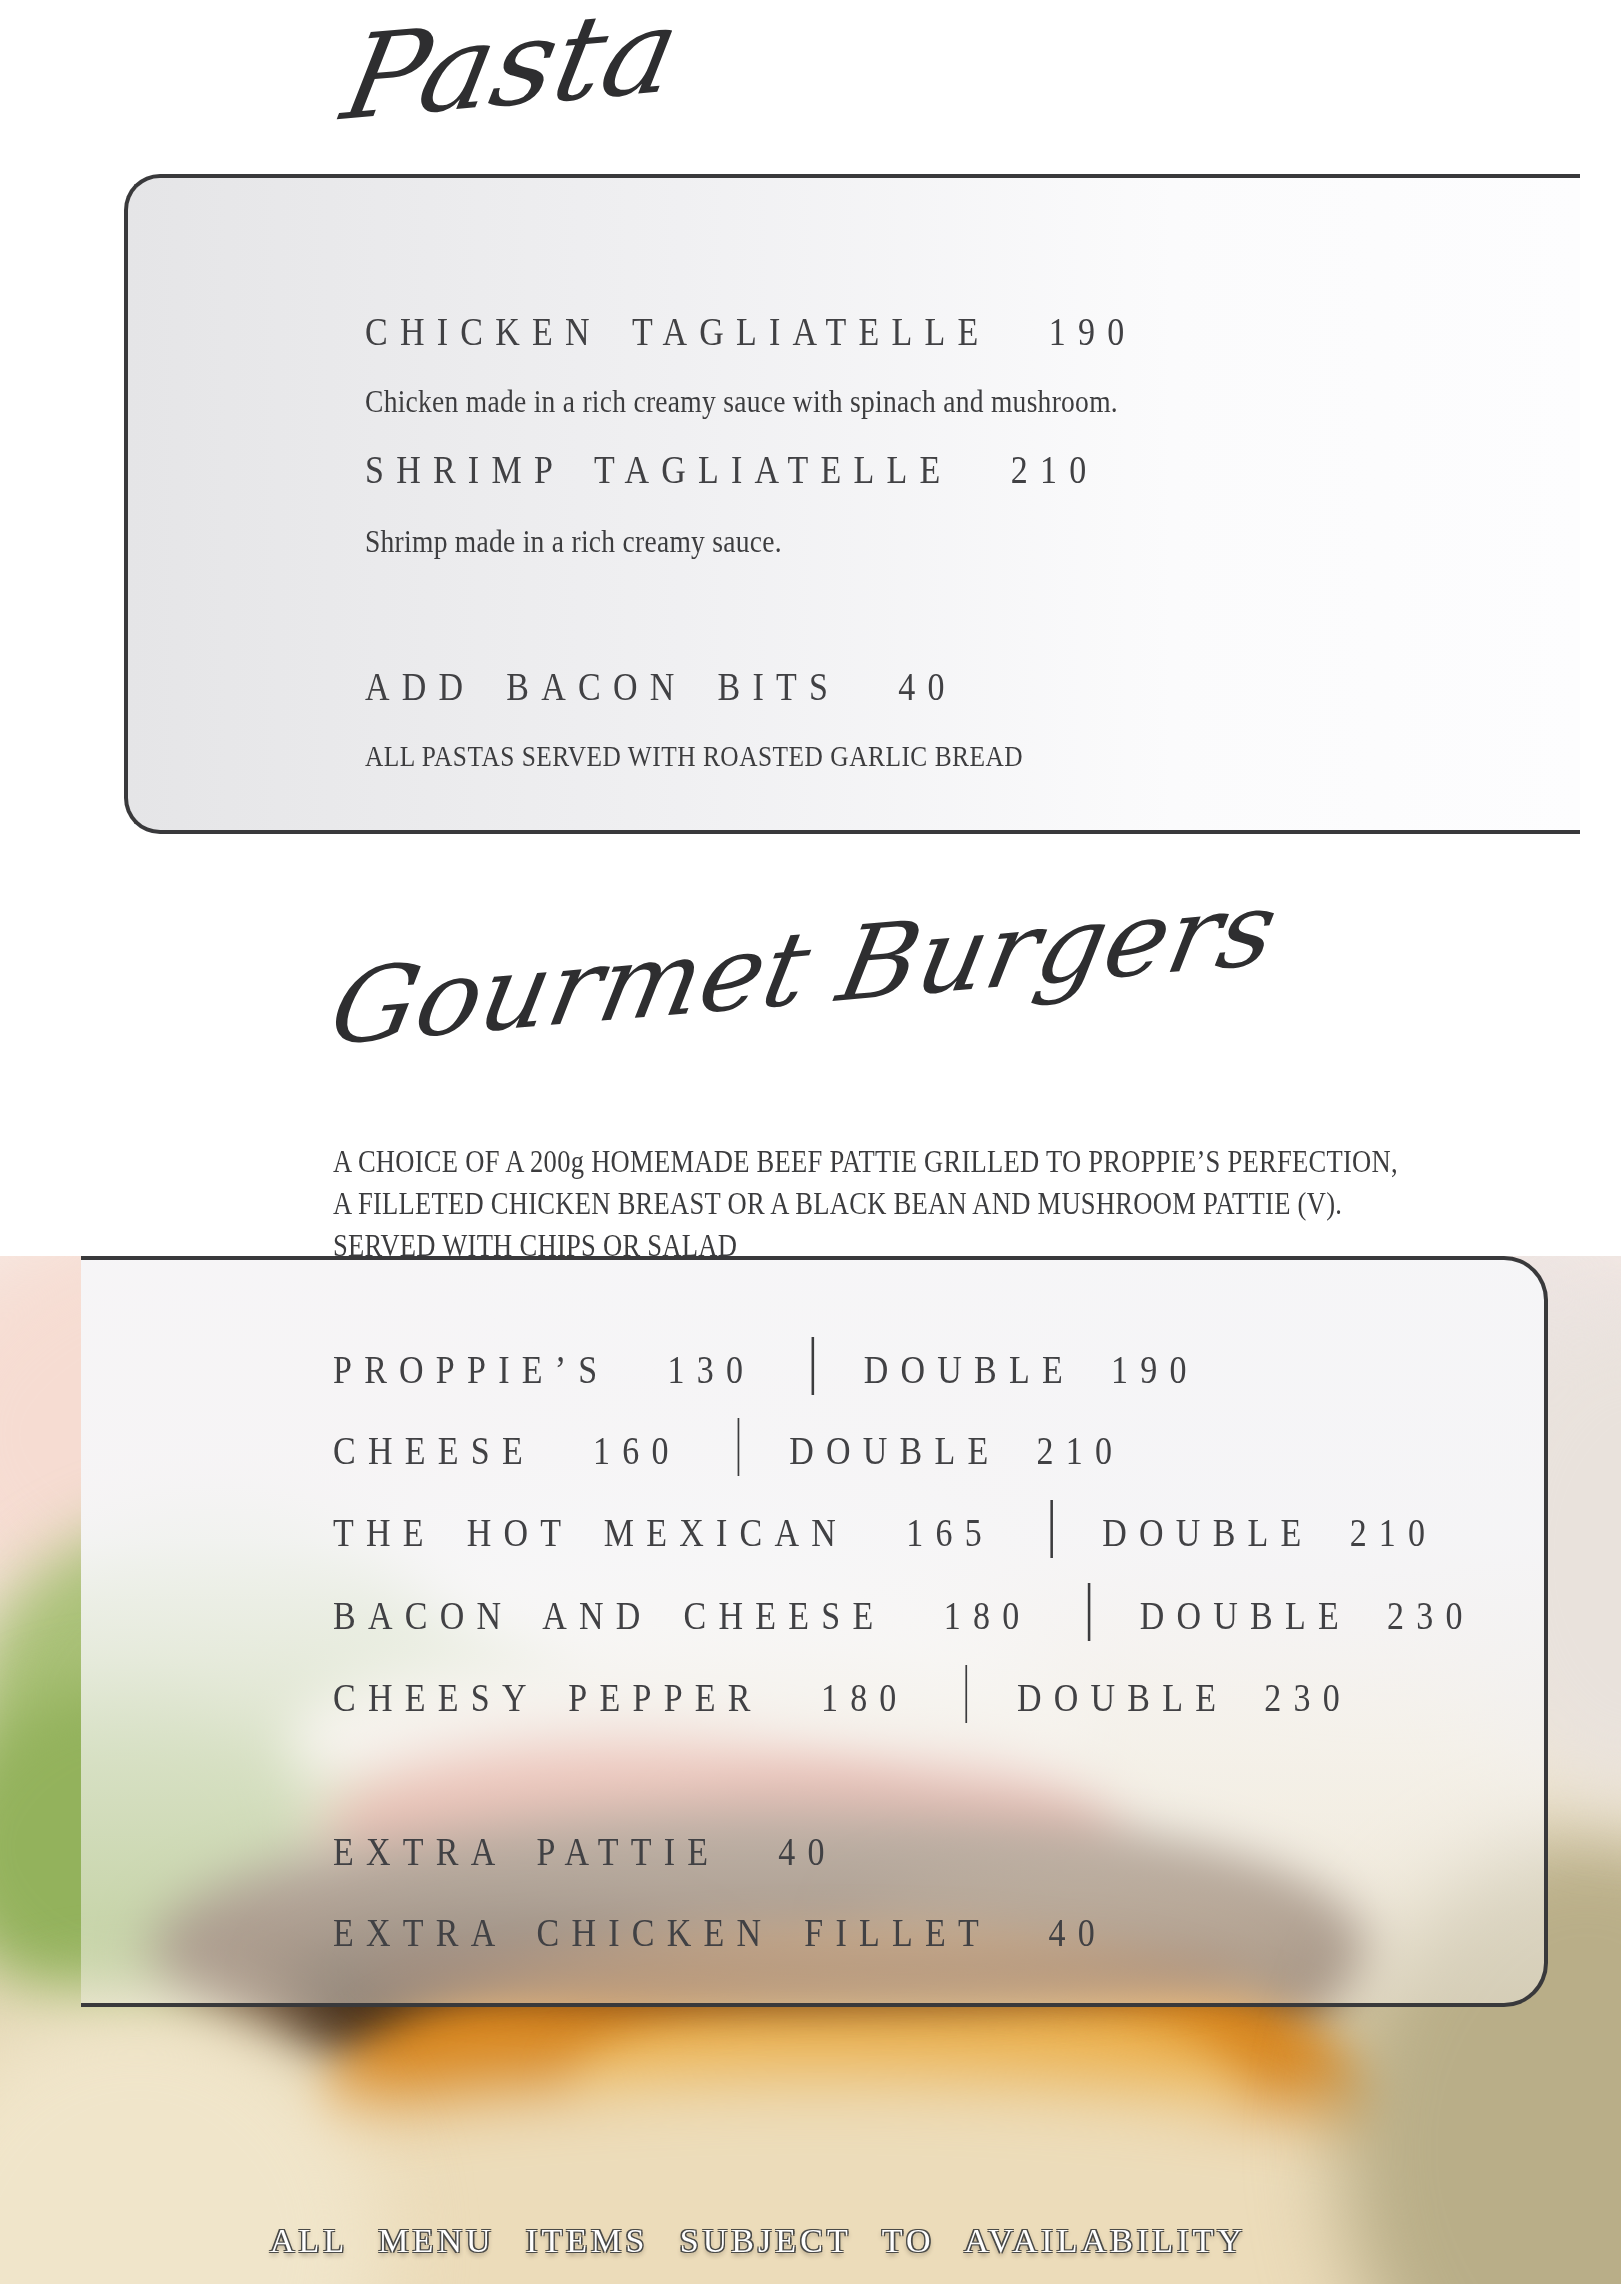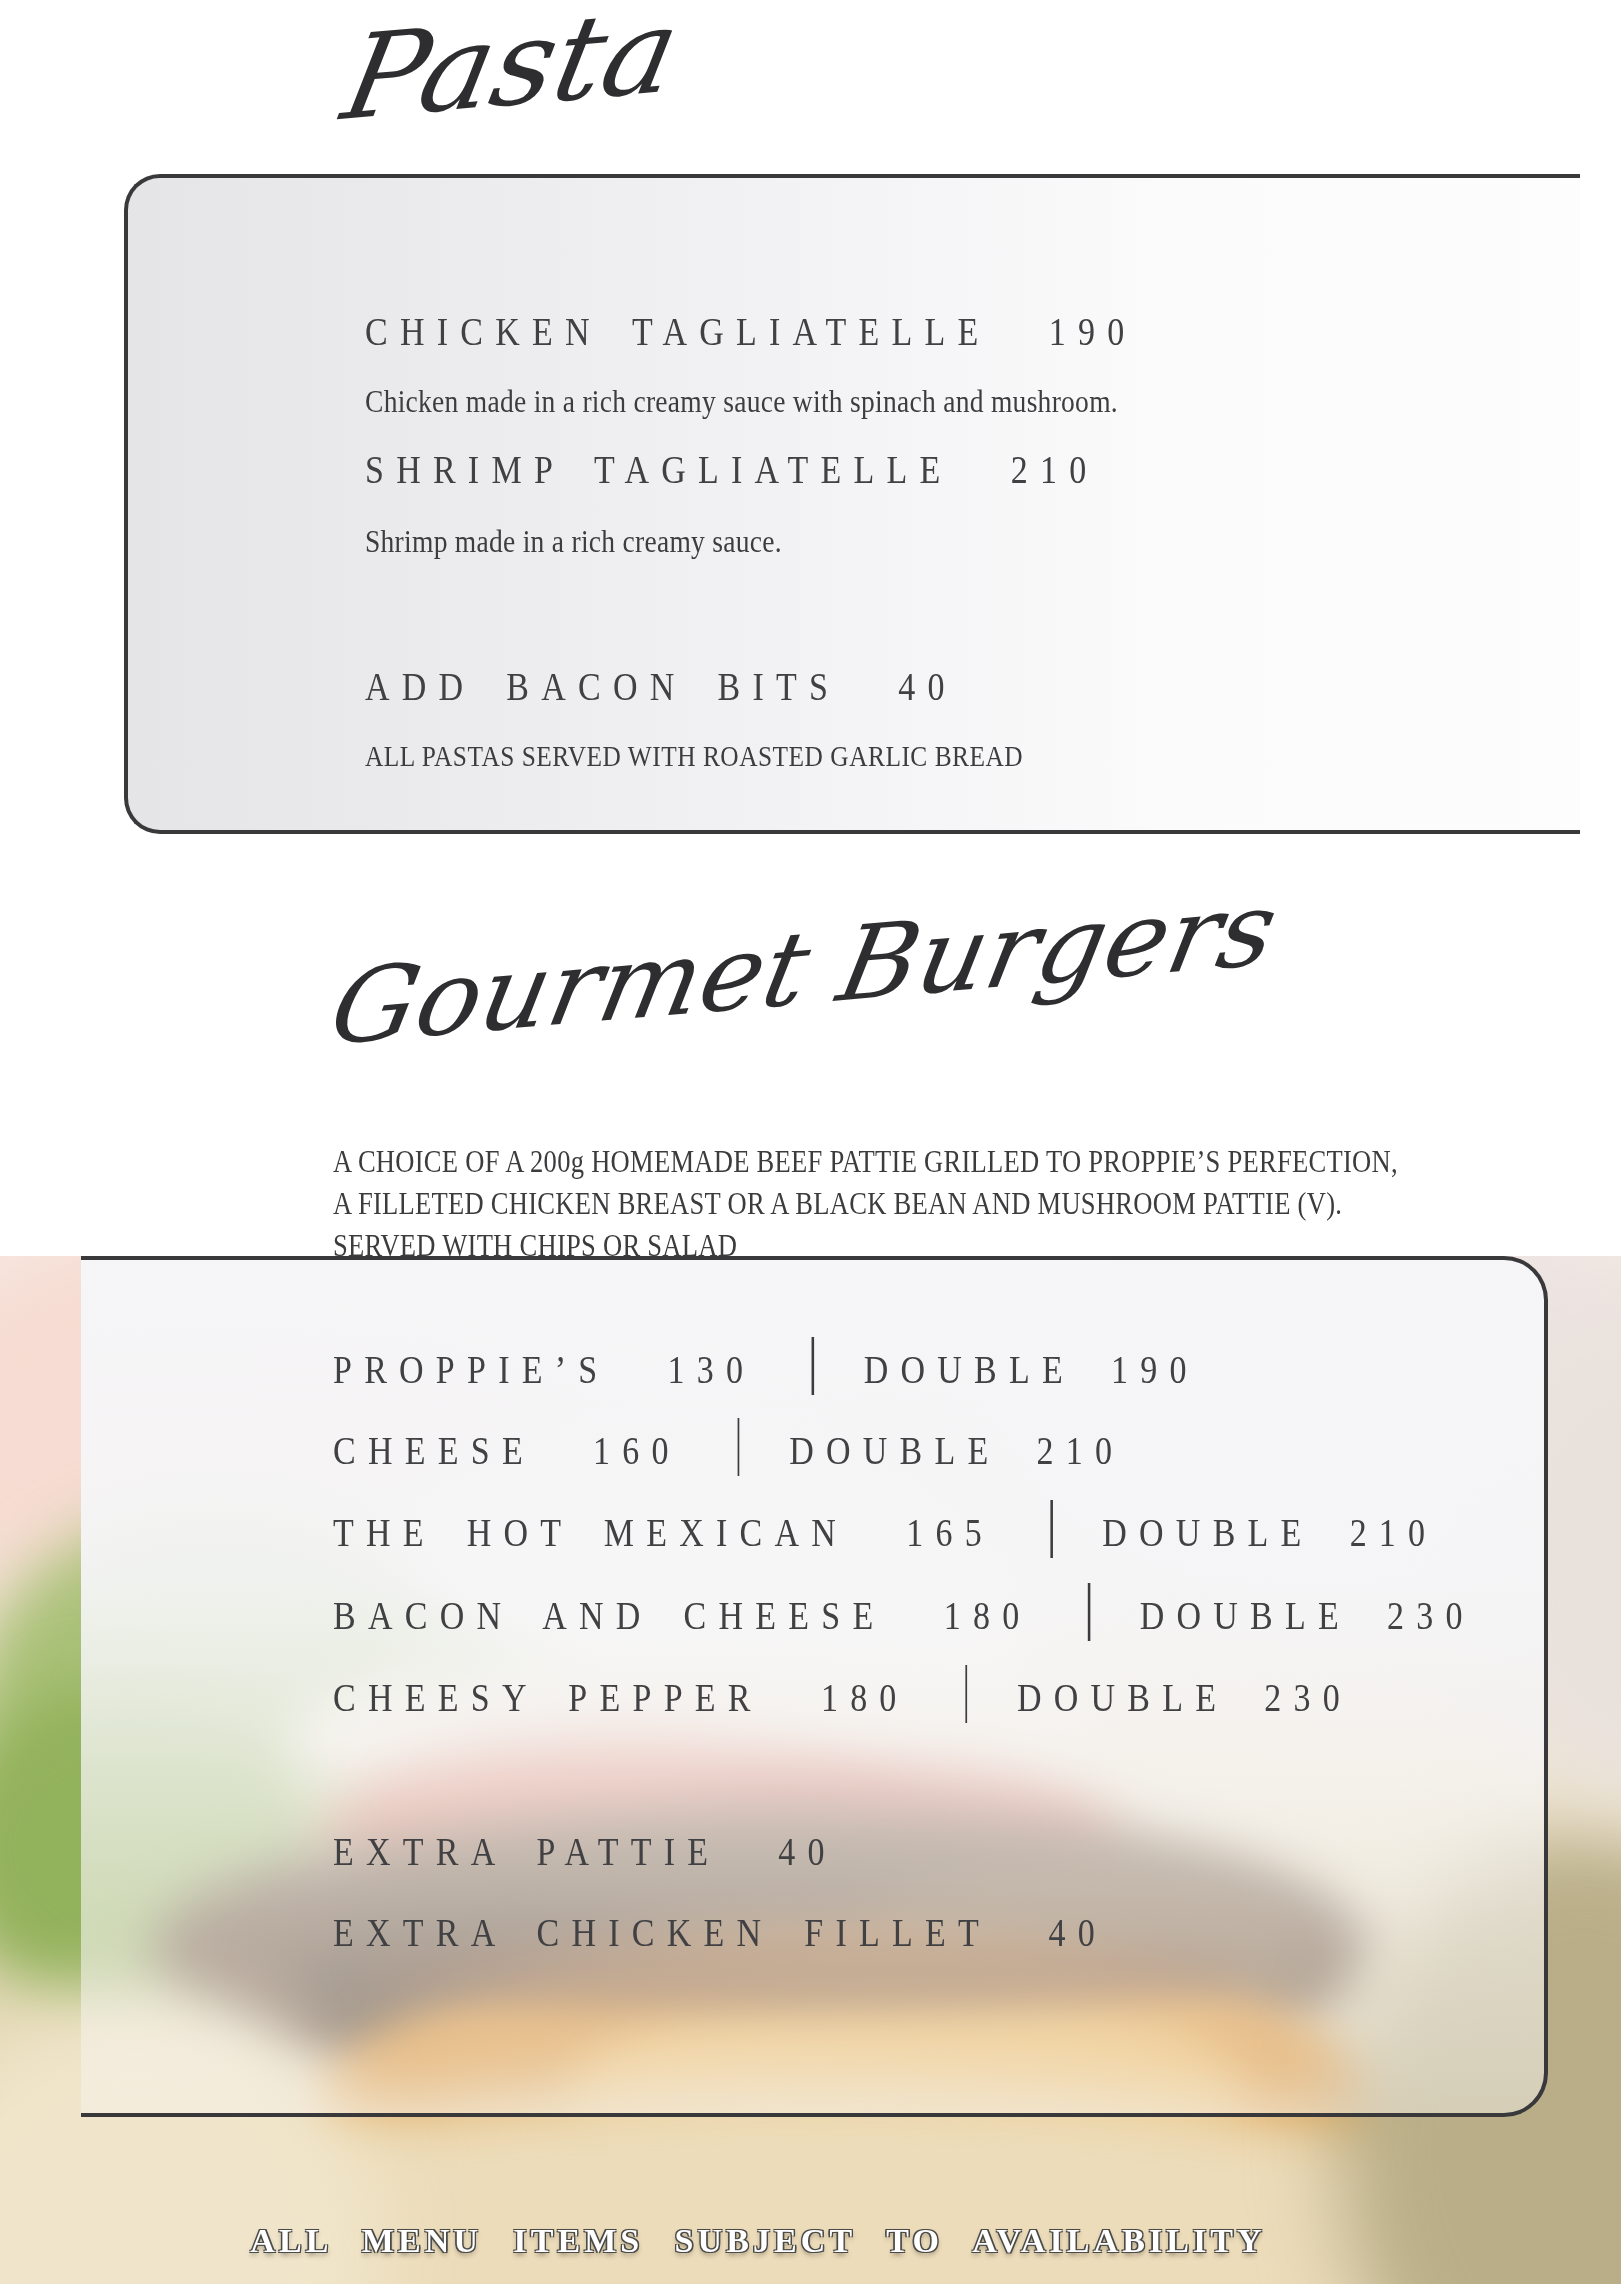--- a/index.html
+++ b/index.html
@@ -18,21 +18,21 @@
   .photo-base{position:absolute;inset:0;
      background:linear-gradient(180deg,#f7ebe5 0%,#f3e1d7 14%,#f5e9dc 30%,#f1e7d2 48%,
                 #e8dcbf 66%,#e2d4ae 82%,#e7d9b9 100%);}
   .blob{position:absolute;border-radius:50%;}
 
   
   .panel{position:absolute;box-sizing:border-box;}
   .pasta-panel{left:96px;top:174px;width:1456px;height:660px;
      border:4.8px solid #39393b;border-right:0;border-radius:36px 0 0 36px;
      background:linear-gradient(90deg,#e5e5e7 0%,#f0f0f2 38%,#fbfbfc 72%,#fdfdfe 100%);margin-left:28px;}
-  .burger-panel{left:81px;top:1256px;width:1467px;height:861px;
+  .burger-panel{left:81px;top:1256px;width:1467px;height:751px;
      border:4.8px solid #39393b;border-left:0;border-radius:0 44px 44px 0;
      background:linear-gradient(180deg,rgba(246,246,248,0.96) 0%,rgba(246,246,248,0.92) 38%,
                 rgba(246,245,243,0.68) 68%,rgba(247,243,238,0.46) 100%);}
 
   
   .menu-row{position:absolute;white-space:nowrap;font-size:40px;line-height:1;
             letter-spacing:0.36em;word-spacing:0.30em;color:#414144;
             transform:scaleX(0.85);transform-origin:left top;}
   .pasta-panel .menu-row{left:237px;}
   .burger-panel .menu-row{left:252px;}
@@ -47,21 +47,21 @@
 
   .intro{position:absolute;left:333px;top:1140px;font-size:32px;line-height:42px;
          color:#3c3c3e;transform:scaleX(0.83);transform-origin:left top;white-space:nowrap;
          letter-spacing:0.01em;}
 
   
   .footer{position:absolute;left:0;top:2224px;width:1516px;text-align:center;
           font-size:34px;line-height:1;letter-spacing:0.12em;word-spacing:0.55em;
           color:#ffffff;white-space:nowrap;
           text-shadow:-1.4px -1.4px 0 #4a4a48, 1.4px -1.4px 0 #4a4a48, -1.4px 1.4px 0 #4a4a48,
-                       1.4px 1.4px 0 #4a4a48, 0 2.7px 5.5px rgba(40,30,20,0.45);font-weight:bold;}
+                       1.4px 1.4px 0 #4a4a48, 0 2.7px 5.5px rgba(40,30,20,0.45);}
 </style>
 </head>
 <body>
 
 <div id="page">
 
   <div class="script-title pasta-script">Pasta</div>
 
   <div class="photo">
     <div class="photo-base"></div>

